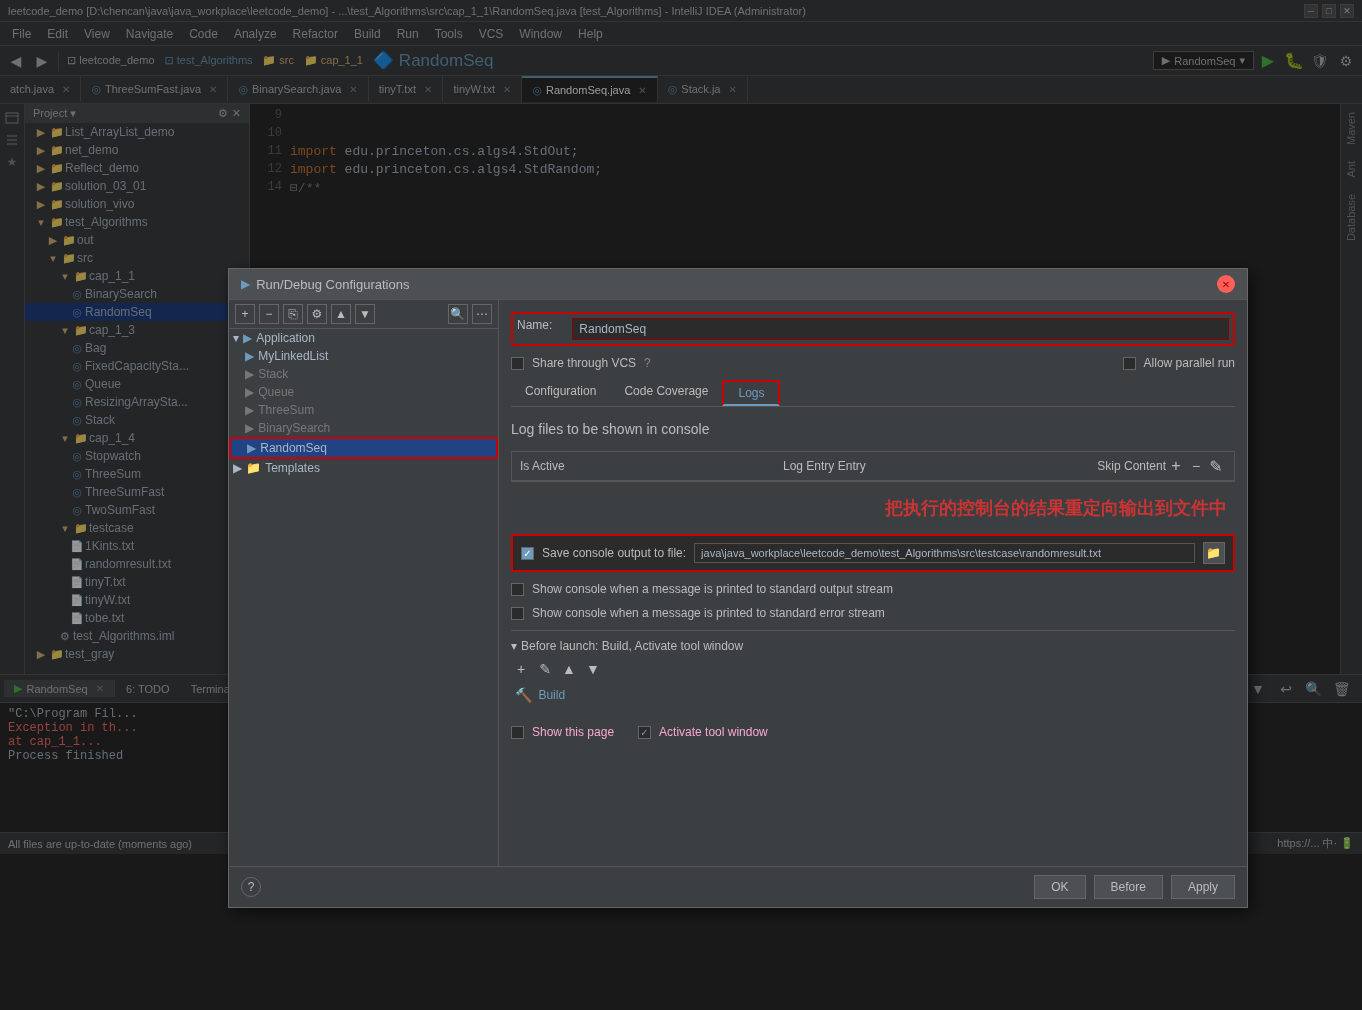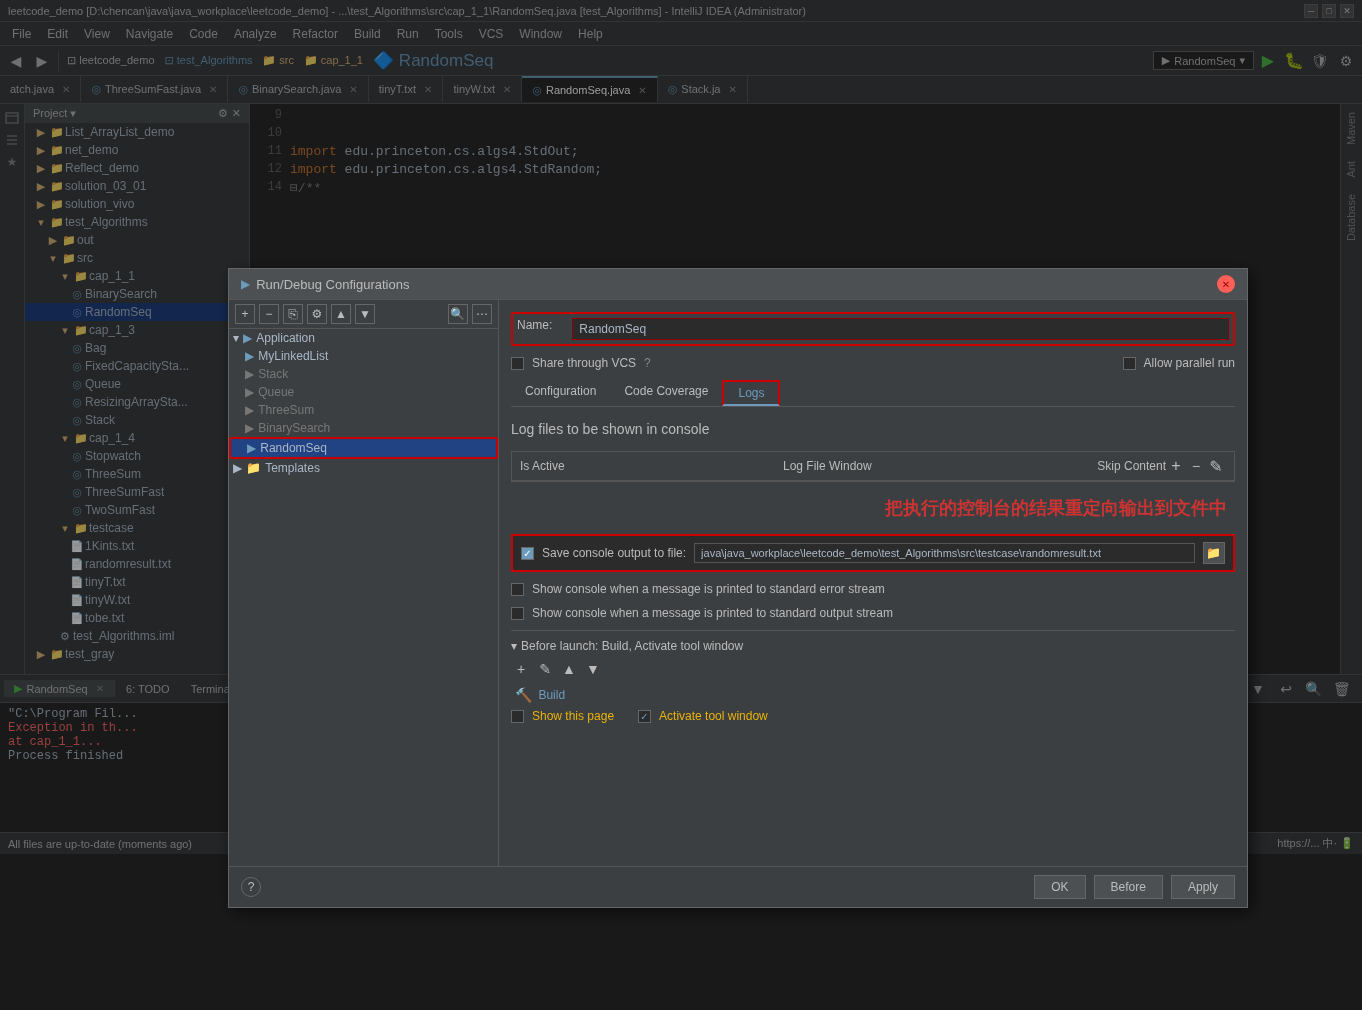--- a/index.html
+++ b/index.html
@@ -106,21 +106,21 @@
     .save-input { flex: 1; background: #2b2b2b; border: 1px solid #555; color: #a9b7c6; padding: 3px 6px; font-size: 11px; outline: none; }
     .browse-btn { width: 22px; height: 22px; background: #4c5052; border: 1px solid #666; color: #bbb; font-size: 12px; cursor: pointer; display: flex; align-items: center; justify-content: center; }
     .show-console-row { display: flex; align-items: center; gap: 8px; font-size: 12px; color: #bbb; }
     .before-launch { border-top: 1px solid #555; padding-top: 8px; }
     .before-launch-title { display: flex; align-items: center; gap: 4px; font-size: 12px; color: #bbb; margin-bottom: 6px; }
     .triangle { color: #bbb; }
     .launch-toolbar { display: flex; align-items: center; gap: 4px; margin-bottom: 6px; }
     .launch-btn { width: 20px; height: 20px; background: transparent; border: none; color: #bbb; font-size: 14px; cursor: pointer; }
     .build-item { display: flex; align-items: center; gap: 6px; font-size: 12px; color: #6d9bbd; padding: 2px 4px; }
     .build-icon { color: #6d9bbd; font-size: 14px; }
-    .show-page-row { display: flex; align-items: center; gap: 8px; font-size: 12px; color: #eab308; margin-top: 4px; }
+    .show-page-row { display: flex; align-items: center; gap: 8px; font-size: 12px; color: #f9a8d4; margin-top: 20px; }
     .dialog-footer { display: flex; justify-content: flex-end; align-items: center; gap: 8px; padding: 8px 12px; border-top: 1px solid #555; background: #3c3f41; }
     .footer-btn { padding: 4px 16px; font-size: 12px; cursor: pointer; border: 1px solid #666; background: #4c5052; color: #bbb; }
     .footer-btn.primary { background: #4c5052; color: #bbb; }
     .help-btn { width: 20px; height: 20px; border: 1px solid #666; background: transparent; color: #bbb; font-size: 12px; cursor: pointer; border-radius: 50%; display: flex; align-items: center; justify-content: center; }
     .highlight-box { border: 2px solid #cc0000; border-radius: 2px; }
     .tab-highlight { border: 2px solid #cc0000; }
     .tree-highlight { border: 2px solid #cc0000; border-radius: 2px; }
     .save-highlight { border: 2px solid #cc0000; }
   </style>
 </head>
@@ -517,45 +517,45 @@
           <div class="config-tab">Configuration</div>
           <div class="config-tab">Code Coverage</div>
           <div class="config-tab active tab-highlight" style="border: 2px solid #cc0000; color:#6d9bbd; border-bottom: 2px solid #6d9bbd;">Logs</div>
         </div>
 
         <div style="font-size:14px; color:#bbb; padding: 4px 0;">Log files to be shown in console</div>
 
         <div class="logs-section">
           <div class="logs-header">
             <div class="logs-col">Is Active</div>
-            <div class="logs-col">Log File Window</div>
+            <div class="logs-col">Log Entry Entry</div>
             <div class="logs-col-skip">Skip Content</div>
             <button class="logs-add">+</button>
             <button class="logs-add" style="font-size:14px;">−</button>
             <button class="logs-add">✎</button>
           </div>
         </div>
 
         <div class="red-annotation">把执行的控制台的结果重定向输出到文件中</div>
 
         <div class="save-row save-highlight" style="border: 2px solid #cc0000;">
           <div class="save-checkbox"></div>
           <span class="save-label">Save console output to file:</span>
           <input class="save-input" type="text" value="java\java_workplace\leetcode_demo\test_Algorithms\src\testcase\randomresult.txt" style="">
           <button class="browse-btn">📁</button>
         </div>
 
         <div class="show-console-row">
           <div class="checkbox"></div>
-          <span>Show console when a message is printed to standard error stream</span>
+          <span>Show console when a message is printed to standard output stream</span>
         </div>
 
         <div class="show-console-row">
           <div class="checkbox"></div>
-          <span>Show console when a message is printed to standard output stream</span>
+          <span>Show console when a message is printed to standard error stream</span>
         </div>
 
         <div class="before-launch">
           <div class="before-launch-title">
             <span class="triangle">▾</span>
             <span>Before launch: Build, Activate tool window</span>
           </div>
           <div class="launch-toolbar">
             <button class="launch-btn">+</button>
             <button class="launch-btn">✎</button>

